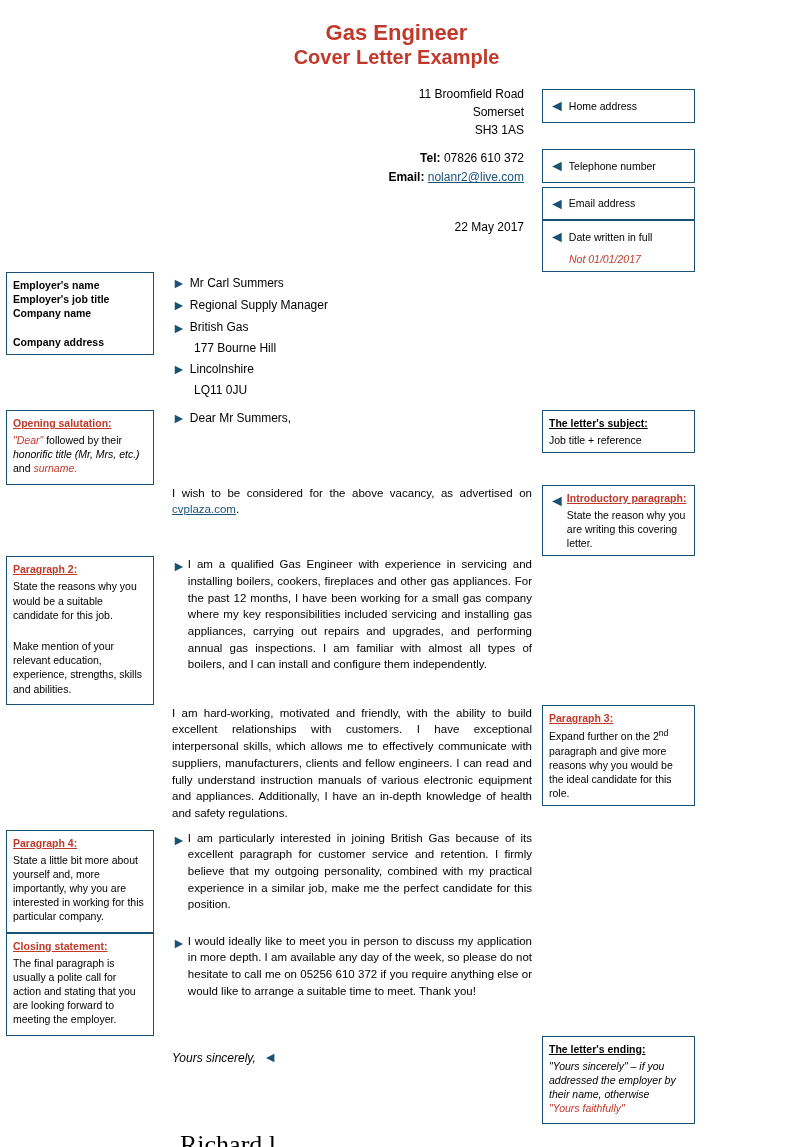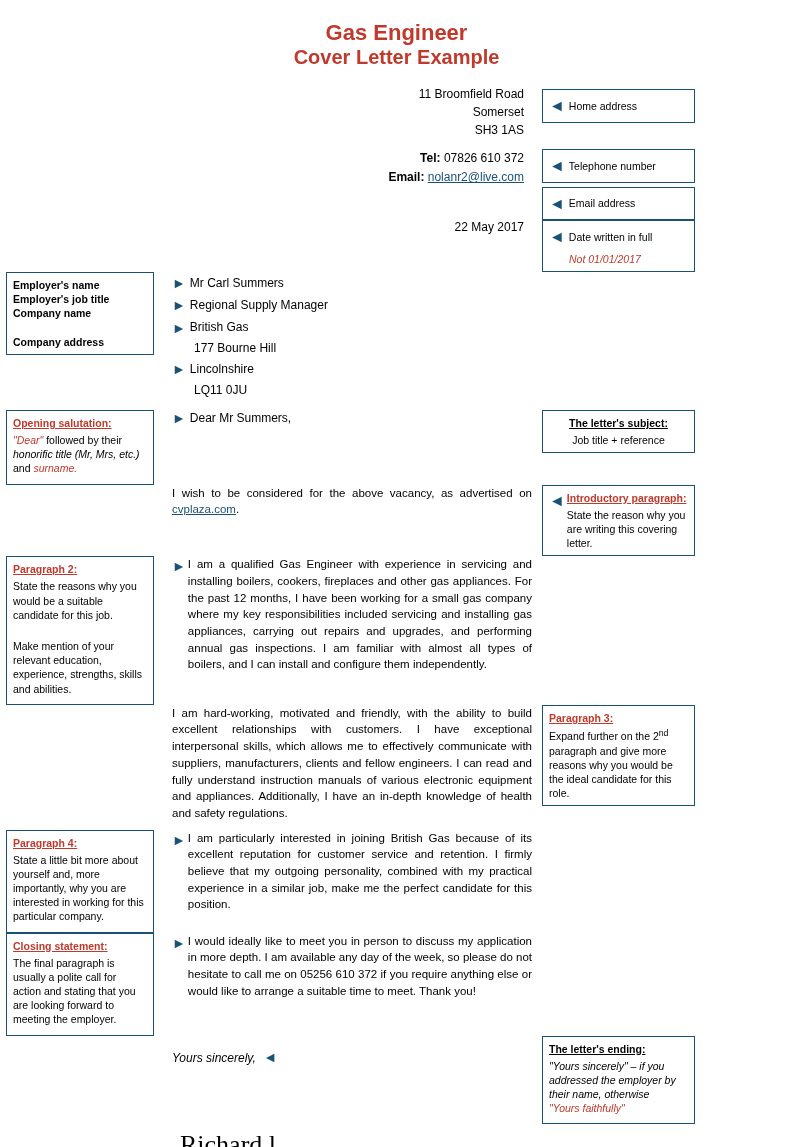--- a/index.html
+++ b/index.html
@@ -232,21 +232,21 @@
       </div>
     </div>
     <div style="flex:1; padding:0 4px;">
       <div class="salutation">
         <div style="display:flex; align-items:center;">
           <span style="color:#1a5276; font-size:14px; margin-right:4px;">►</span>
           <span>Dear Mr Summers,</span>
         </div>
       </div>
     </div>
-    <div style="width:165px; flex-shrink:0; padding:0 6px;text-align:center;">
+    <div style="width:165px; flex-shrink:0; padding:0 6px;">
       <div class="ann-box">
         <span class="ann-title" style="font-weight:bold; text-decoration:underline; display:block; margin-bottom:3px;">The letter's subject:</span>
         <span>Job title + reference</span>
       </div>
     </div>
   </div>
 
 
   <div class="section-wrapper">
     <div style="width:160px; flex-shrink:0;"></div>
@@ -304,21 +304,21 @@
   <div class="section-wrapper">
     <div style="width:160px; flex-shrink:0; padding:0 6px;">
       <div class="ann-box">
         <span class="ann-title red">Paragraph 4:</span>
         <p>State a little bit more about yourself and, more importantly, why you are interested in working for this particular company.</p>
       </div>
     </div>
     <div style="flex:1; padding:0 4px;">
       <div class="letter-para" style="display:flex; align-items:flex-start;">
         <span style="color:#1a5276; font-size:14px; margin-right:2px; flex-shrink:0;">►</span>
-        <span>I am particularly interested in joining British Gas because of its excellent reputation for customer service and retention.  I firmly believe that my outgoing personality, combined with my practical experience in a similar job, make me the perfect candidate for this position.</span>
+        <span>I am particularly interested in joining British Gas because of its excellent paragraph for customer service and retention.  I firmly believe that my outgoing personality, combined with my practical experience in a similar job, make me the perfect candidate for this position.</span>
       </div>
     </div>
     <div style="width:165px; flex-shrink:0;"></div>
   </div>
 
   <div class="section-wrapper">
     <div style="width:160px; flex-shrink:0; padding:0 6px;">
       <div class="ann-box">
         <span class="ann-title red">Closing statement:</span>
         <p>The final paragraph is usually a polite call for action and stating that you are looking forward to meeting the employer.</p>

